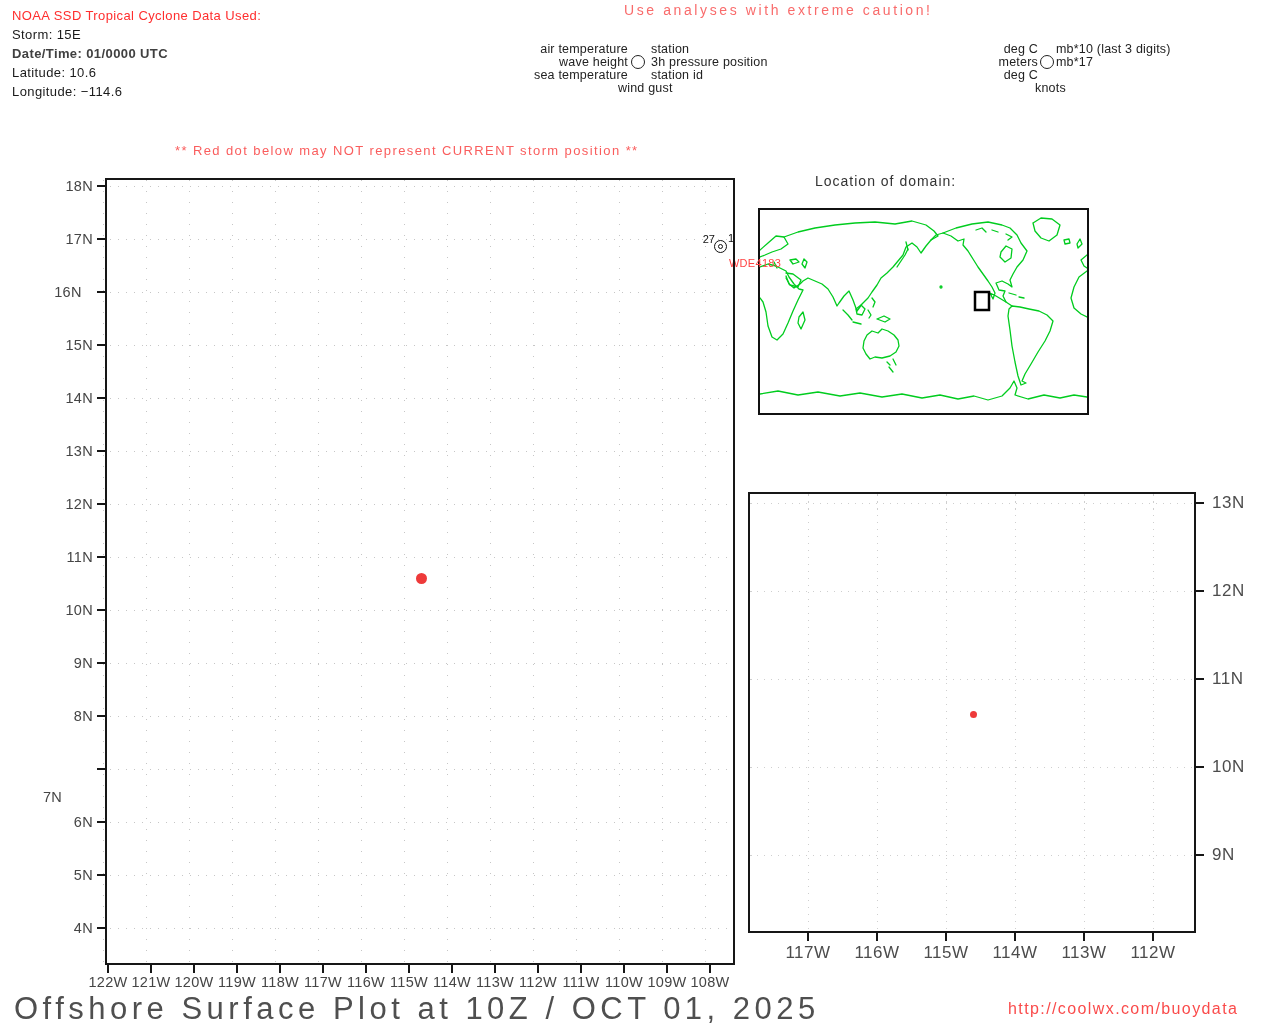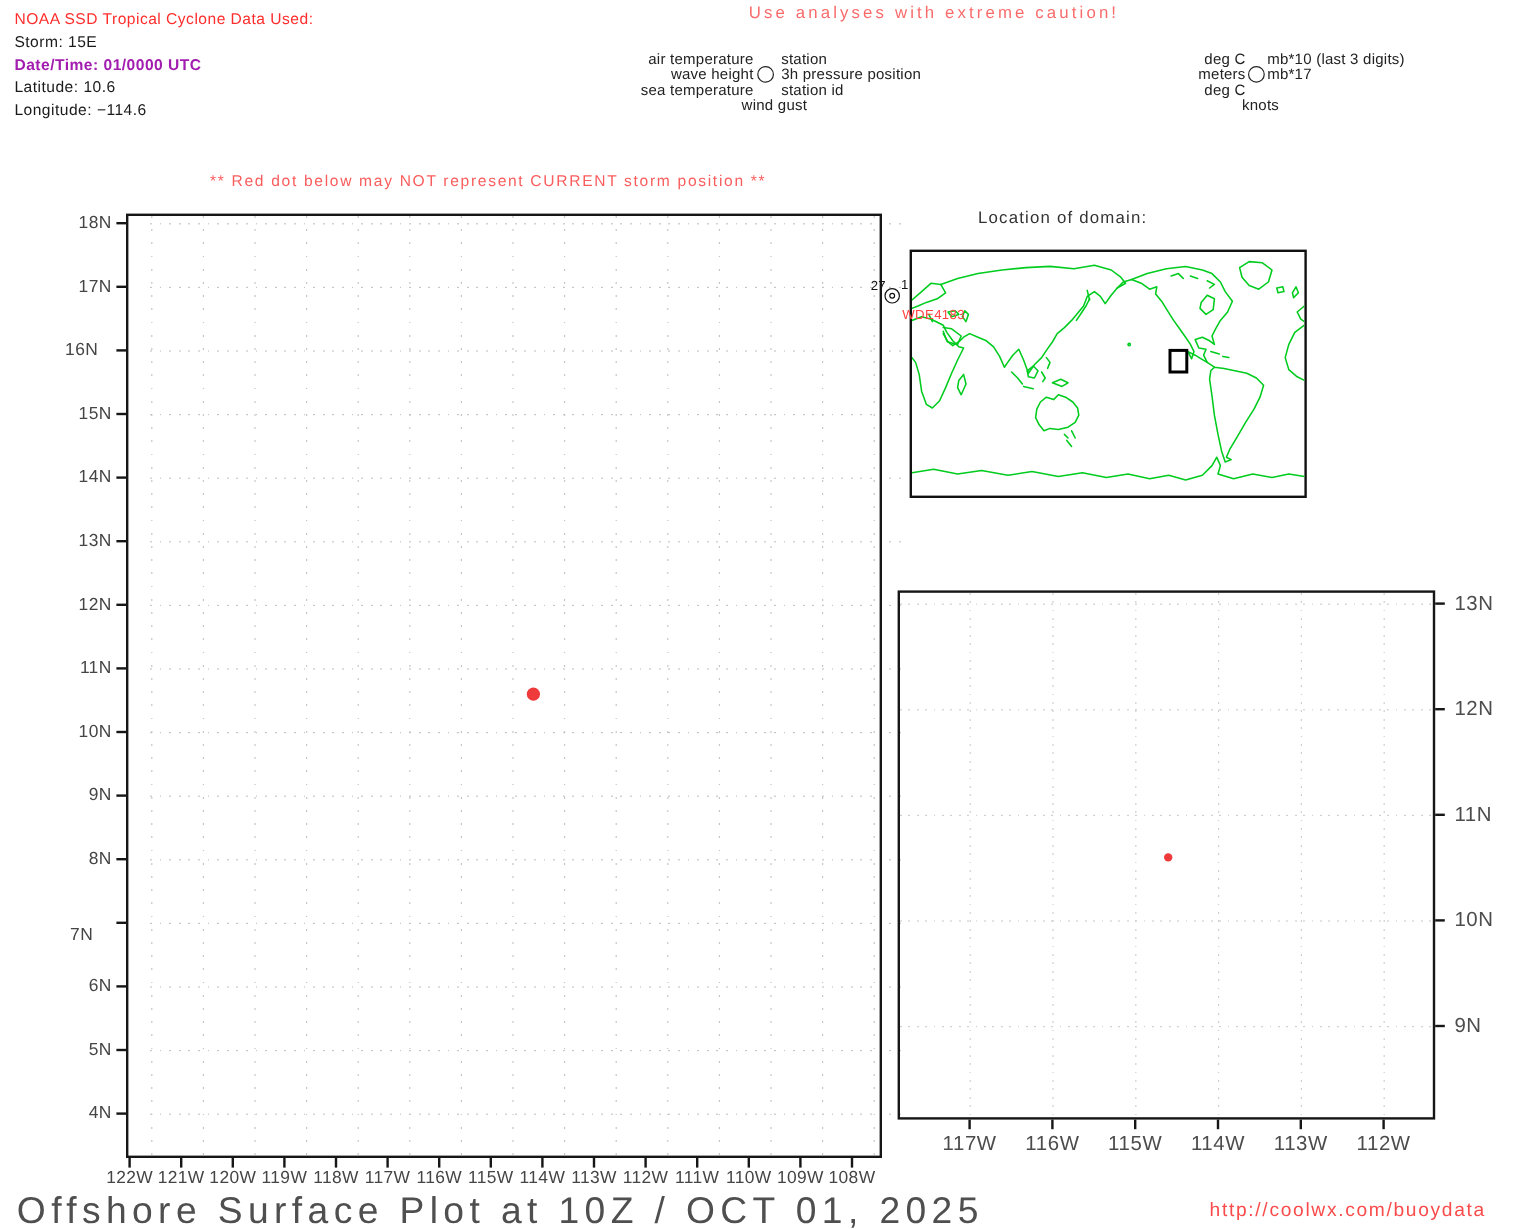--- a/index.html
+++ b/index.html
@@ -4,21 +4,21 @@
 <style>
   html,body{margin:0;padding:0;}
   body{
     width:1280px;height:1024px;position:relative;overflow:hidden;
     background:#ffffff;font-family:"Liberation Sans",sans-serif;color:#1a1a1a;
   }
   .abs{position:absolute;white-space:nowrap;}
   
   .info{left:12px;top:6px;font-size:13px;line-height:19px;letter-spacing:.4px;}
   .info .red{color:#ff2e2e;}
-  .info .bold-red{color:#a21caf;font-weight:bold;}
+  .info .bold-red{color:#404040;font-weight:bold;}
   
   .caution{left:624px;top:2px;font-size:14px;letter-spacing:2.6px;color:#f96b6b;}
   
   .legend{font-size:12.5px;color:#222;letter-spacing:.2px;}
   .legend .cell{position:absolute;white-space:nowrap;line-height:13px;}
   .legend .ra{text-align:right;}
   .legend-circle{position:absolute;border:1.5px solid #222;border-radius:50%;width:12px;height:12px;background:#fff;}
   
   .warning{left:175px;top:143px;font-size:13px;letter-spacing:1.4px;color:#fa5d5d;}
   
@@ -117,21 +117,21 @@
       <polyline points="317,34 320,29 322,34 318,38 317,34"></polyline>
       <polyline points="327,45 321,50 324,56 327,58"></polyline>
       <polyline points="327,61 319,67 314,77 311,88 314,98 321,104 327,107"></polyline>
       <polyline points="252,96 260,97 269,99 279,101 287,105 293,111 290,121 285,131 278,142 271,154 265,164 262,171 266,173 261,175 258,166 255,152 252,136 250,120 248,106 249,99 252,96"></polyline>
       <circle cx="181" cy="77" r="1"></circle>
     </g>
     <rect x="215" y="82" width="14" height="18" fill="none" stroke="#000" stroke-width="2.5"></rect>
   </svg>
 </div>
 
-<div id="main-plot" class="plot-space" style="left:123px;top:178px;width:630px;height:647px;">
+<div id="main-plot" class="plot-space" style="left:100px;top:178px;width:630px;height:647px;">
     <div class="gridline-h" style="left: 2px; top: 8px; width: 626px; height: 1px; background-image: repeating-linear-gradient(to right, rgb(198, 198, 198) 0px, rgb(198, 198, 198) 1.5px, transparent 1.5px, transparent 8px);"></div>
     <div class="gridline-h" style="left: 2px; top: 61px; width: 626px; height: 1px; background-image: repeating-linear-gradient(to right, rgb(198, 198, 198) 0px, rgb(198, 198, 198) 1.5px, transparent 1.5px, transparent 8px);"></div>
     <div class="gridline-h" style="left: 2px; top: 114px; width: 626px; height: 1px; background-image: repeating-linear-gradient(to right, rgb(198, 198, 198) 0px, rgb(198, 198, 198) 1.5px, transparent 1.5px, transparent 8px);"></div>
     <div class="gridline-h" style="left: 2px; top: 167px; width: 626px; height: 1px; background-image: repeating-linear-gradient(to right, rgb(198, 198, 198) 0px, rgb(198, 198, 198) 1.5px, transparent 1.5px, transparent 8px);"></div>
     <div class="gridline-h" style="left: 2px; top: 220px; width: 626px; height: 1px; background-image: repeating-linear-gradient(to right, rgb(198, 198, 198) 0px, rgb(198, 198, 198) 1.5px, transparent 1.5px, transparent 8px);"></div>
     <div class="gridline-h" style="left: 2px; top: 273px; width: 626px; height: 1px; background-image: repeating-linear-gradient(to right, rgb(198, 198, 198) 0px, rgb(198, 198, 198) 1.5px, transparent 1.5px, transparent 8px);"></div>
     <div class="gridline-h" style="left: 2px; top: 326px; width: 626px; height: 1px; background-image: repeating-linear-gradient(to right, rgb(198, 198, 198) 0px, rgb(198, 198, 198) 1.5px, transparent 1.5px, transparent 8px);"></div>
     <div class="gridline-h" style="left: 2px; top: 379px; width: 626px; height: 1px; background-image: repeating-linear-gradient(to right, rgb(198, 198, 198) 0px, rgb(198, 198, 198) 1.5px, transparent 1.5px, transparent 8px);"></div>
     <div class="gridline-h" style="left: 2px; top: 432px; width: 626px; height: 1px; background-image: repeating-linear-gradient(to right, rgb(198, 198, 198) 0px, rgb(198, 198, 198) 1.5px, transparent 1.5px, transparent 8px);"></div>
     <div class="gridline-h" style="left: 2px; top: 485px; width: 626px; height: 1px; background-image: repeating-linear-gradient(to right, rgb(198, 198, 198) 0px, rgb(198, 198, 198) 1.5px, transparent 1.5px, transparent 8px);"></div>
@@ -197,21 +197,21 @@
     <div class="lab-main" style="left: 43px; top: 496px; width: 50px; text-align: right;">12N</div>
     <div class="tickmark" style="left: 97px; top: 556px; width: 8px; height: 2px;"></div>
     <div class="lab-main" style="left: 43px; top: 549px; width: 50px; text-align: right;">11N</div>
     <div class="tickmark" style="left: 97px; top: 609px; width: 8px; height: 2px;"></div>
     <div class="lab-main" style="left: 43px; top: 602px; width: 50px; text-align: right;">10N</div>
     <div class="tickmark" style="left: 97px; top: 662px; width: 8px; height: 2px;"></div>
     <div class="lab-main" style="left: 43px; top: 655px; width: 50px; text-align: right;">9N</div>
     <div class="tickmark" style="left: 97px; top: 715px; width: 8px; height: 2px;"></div>
     <div class="lab-main" style="left: 43px; top: 708px; width: 50px; text-align: right;">8N</div>
     <div class="tickmark" style="left: 97px; top: 768px; width: 8px; height: 2px;"></div>
-    <div class="lab-main" style="left: 43px; top: 771px; width: 50px; text-align: center;">7N</div>
+    <div class="lab-main" style="left: 43px; top: 789px; width: 50px; text-align: left;">7N</div>
     <div class="tickmark" style="left: 97px; top: 821px; width: 8px; height: 2px;"></div>
     <div class="lab-main" style="left: 43px; top: 814px; width: 50px; text-align: right;">6N</div>
     <div class="tickmark" style="left: 97px; top: 874px; width: 8px; height: 2px;"></div>
     <div class="lab-main" style="left: 43px; top: 867px; width: 50px; text-align: right;">5N</div>
     <div class="tickmark" style="left: 97px; top: 927px; width: 8px; height: 2px;"></div>
     <div class="lab-main" style="left: 43px; top: 920px; width: 50px; text-align: right;">4N</div>
     <div class="tickmark" style="left: 107px; top: 965px; width: 2px; height: 8px;"></div>
     <div class="lab-main" style="left: 108px; top: 974px; transform: translateX(-50%);">122W</div>
     <div class="tickmark" style="left: 150px; top: 965px; width: 2px; height: 8px;"></div>
     <div class="lab-main" style="left: 151px; top: 974px; transform: translateX(-50%);">121W</div>

